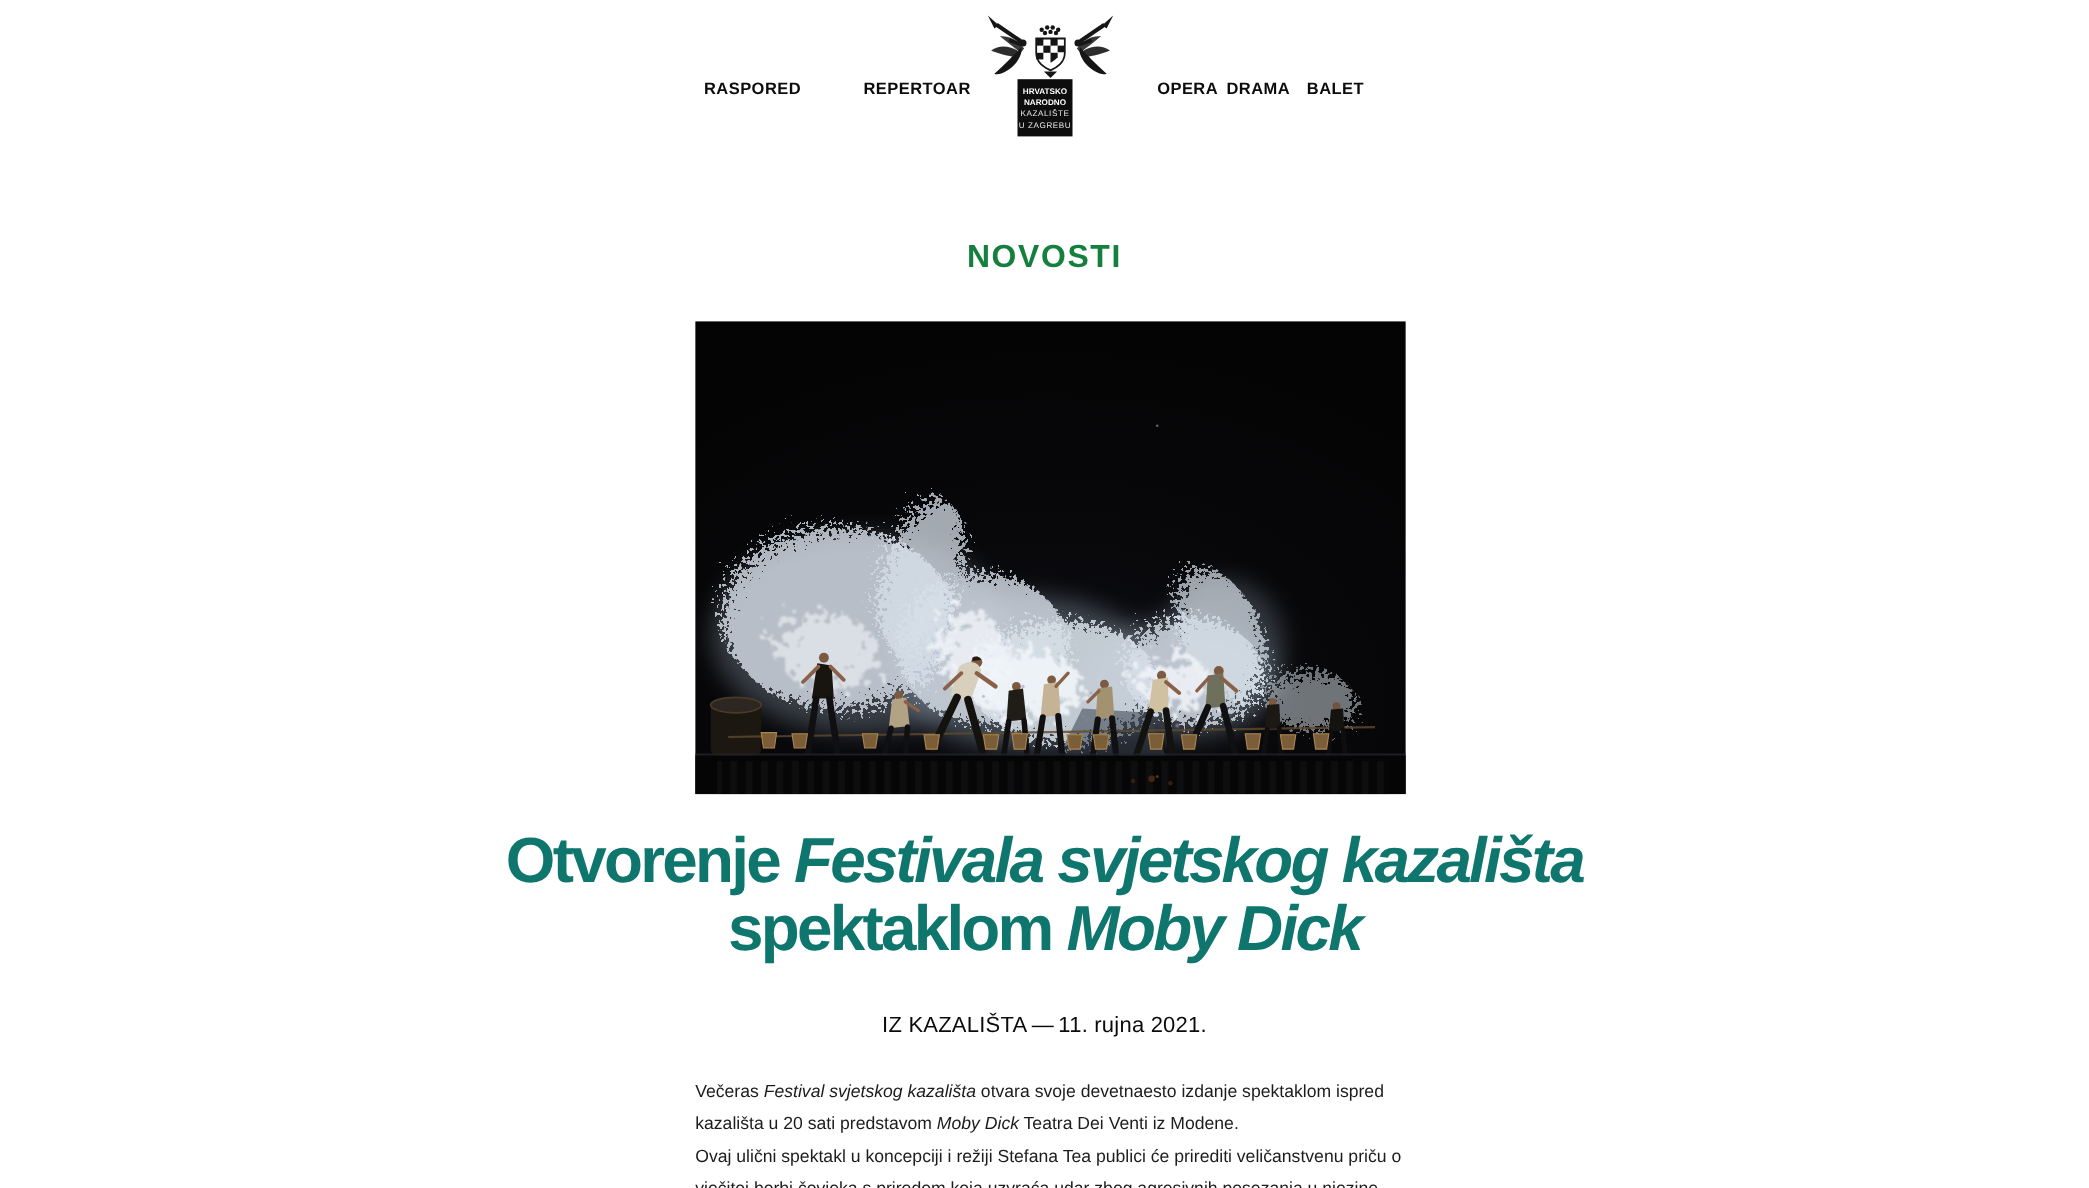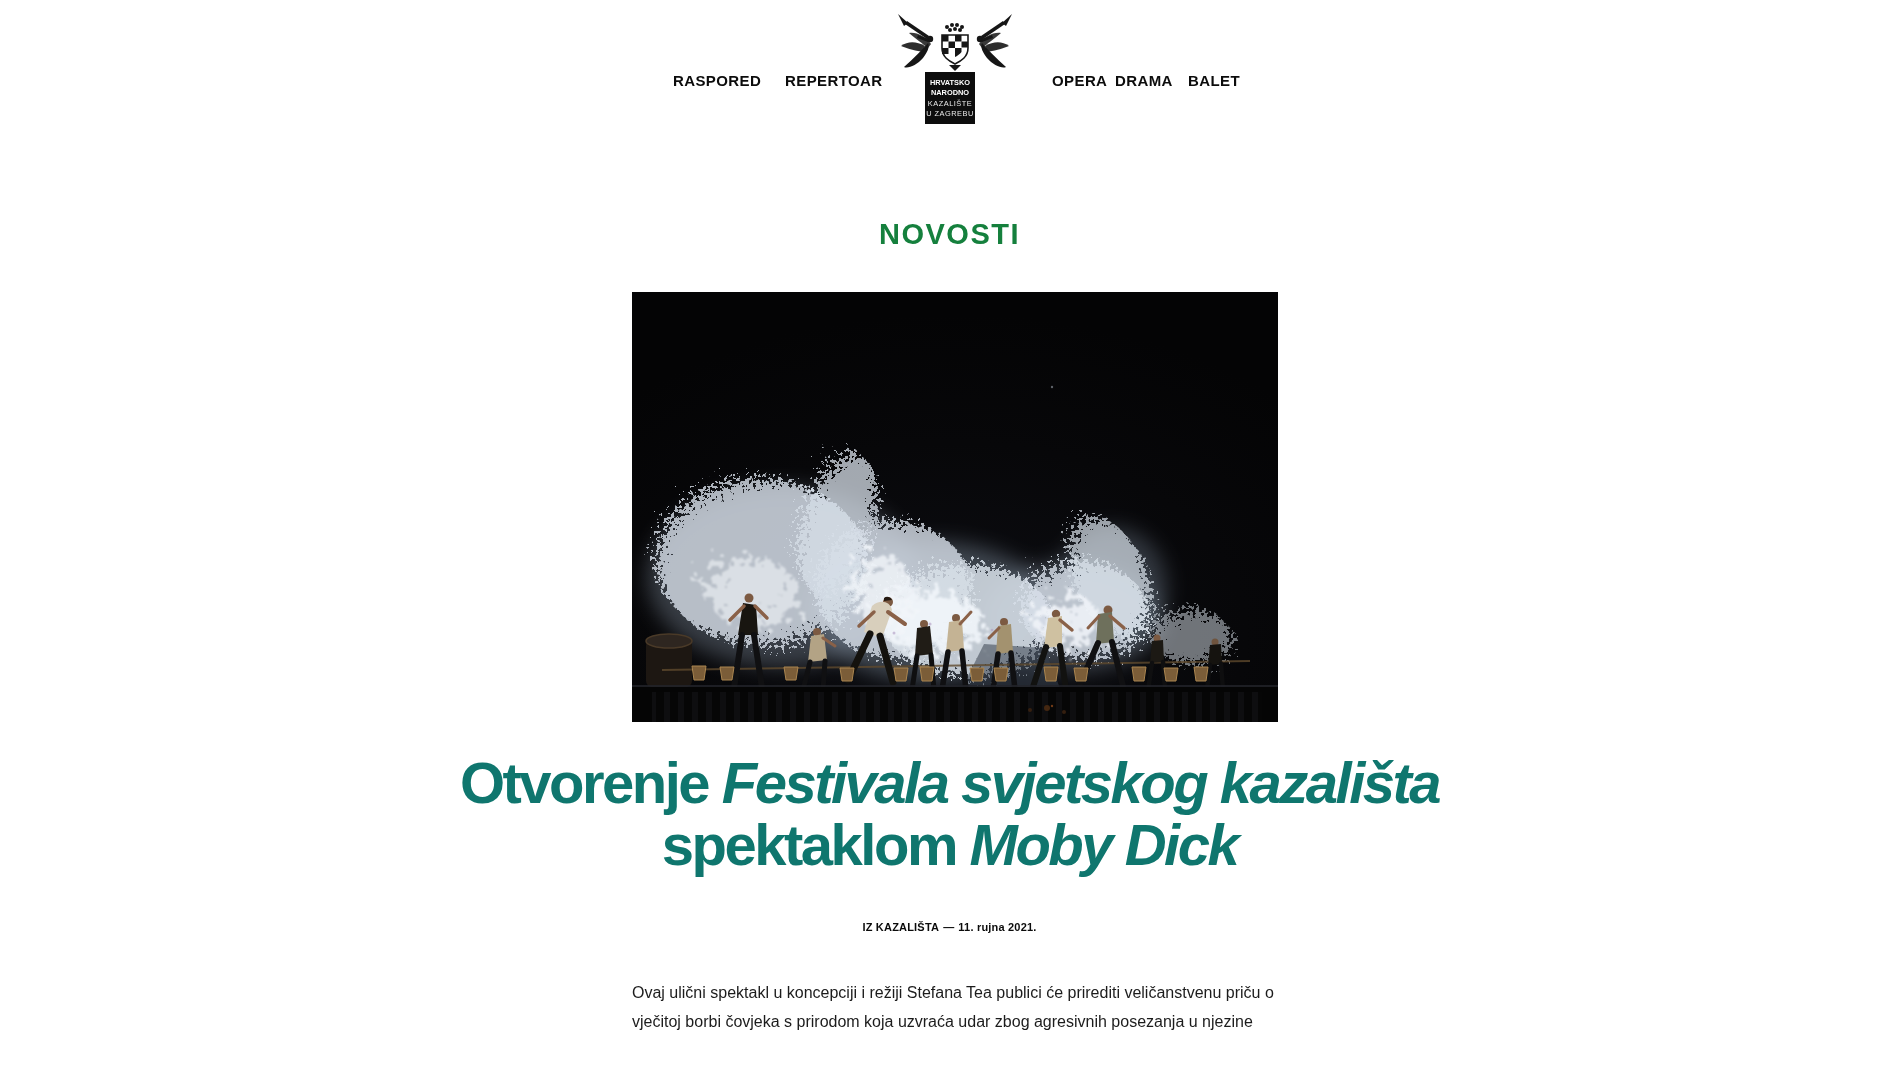--- a/index.html
+++ b/index.html
@@ -18,21 +18,21 @@
     position: absolute;
     top: 72px;
     font-size: 15px;
     font-weight: 700;
     letter-spacing: 0.4px;
     color: #0c0c0c;
     text-decoration: none;
     cursor: pointer;
     white-space: nowrap;
   }
-  #nav-raspored  { left: 673px; }
+  #nav-raspored  { left: 640px; }
   #nav-repertoar { left: 785px; }
   #nav-opera     { left: 1052px; }
   #nav-drama     { left: 1115px; text-align: center; }
   #nav-balet     { left: 1188px; }
 
   #site-logo {
     position: absolute;
     left: 895px; top: 8px;
     width: 120px; height: 118px;
     cursor: pointer;
@@ -70,22 +70,22 @@
     line-height: 62px;
     font-weight: 700;
     letter-spacing: -2.5px;
     color: #0f766e;
   }
   #article-meta {
     position: absolute;
     top: 921px; left: 0;
     width: 100%;
     text-align: center;
-    font-size: 11px;
-    font-weight: 700;
+    font-size: 20px;
+    font-weight: 400;
     letter-spacing: 0.2px;
     color: #0b0b0b;
   }
   #article-meta .sep { margin: 0 4px; }
   #article-body {
     position: absolute;
     top: 979px; left: 632px;
     width: 664px;
     font-size: 16px;
     line-height: 28.6px;
@@ -331,14 +331,15 @@
   </g>
 </svg>
 
 <h1 id="article-title"><span>Otvorenje </span><span class="it">Festivala svjetskog kazališta</span><span> spektaklom </span><span class="it">Moby Dick</span></h1>
 
 <div id="article-meta">
   <span>IZ KAZALIŠTA</span><span class="sep">—</span><span>11. rujna 2021.</span>
 </div>
 
 <div id="article-body">
+  <p><span>Večeras </span><span class="it">Festival svjetskog kazališta</span><span> otvara svoje devetnaesto izdanje spektaklom ispred kazališta u 20 sati predstavom </span><span class="it">Moby Dick</span><span> Teatra Dei Venti iz Modene.</span></p>
   <p><span>Ovaj ulični spektakl u koncepciji i režiji Stefana Tea publici će prirediti veličanstvenu priču o vječitoj borbi čovjeka s prirodom koja uzvraća udar zbog agresivnih posezanja u njezine</span></p>
 </div>
 
 </body></html>

